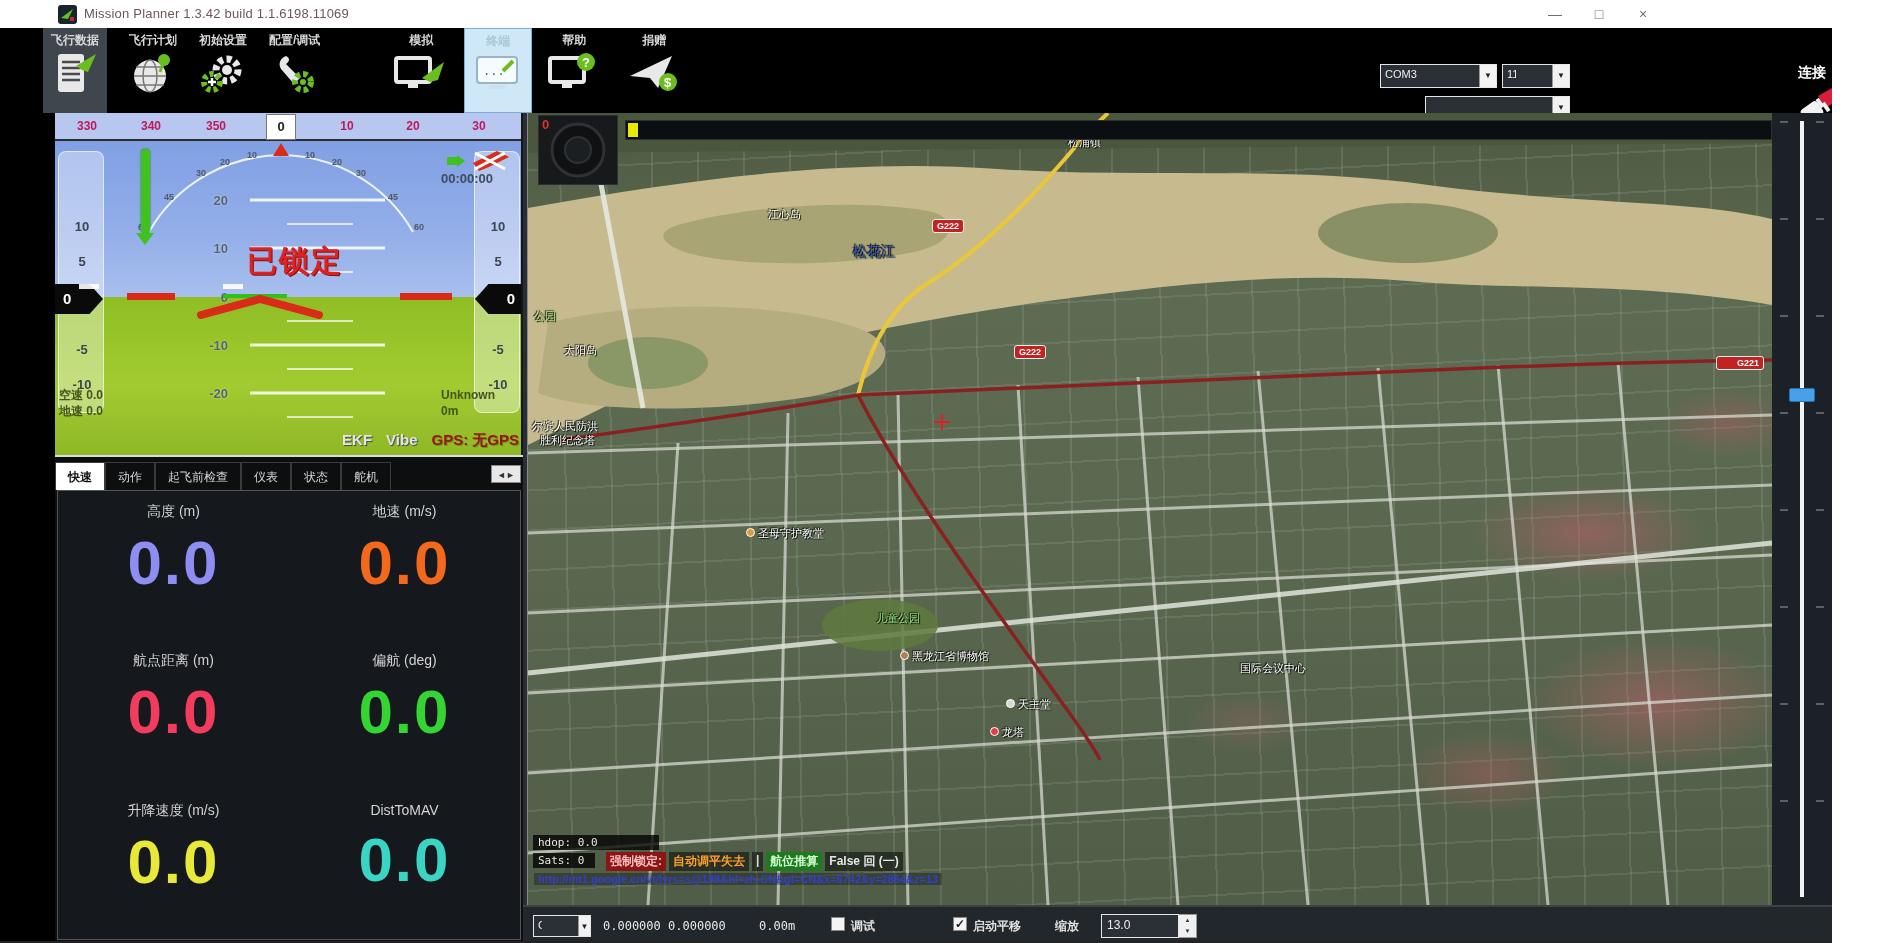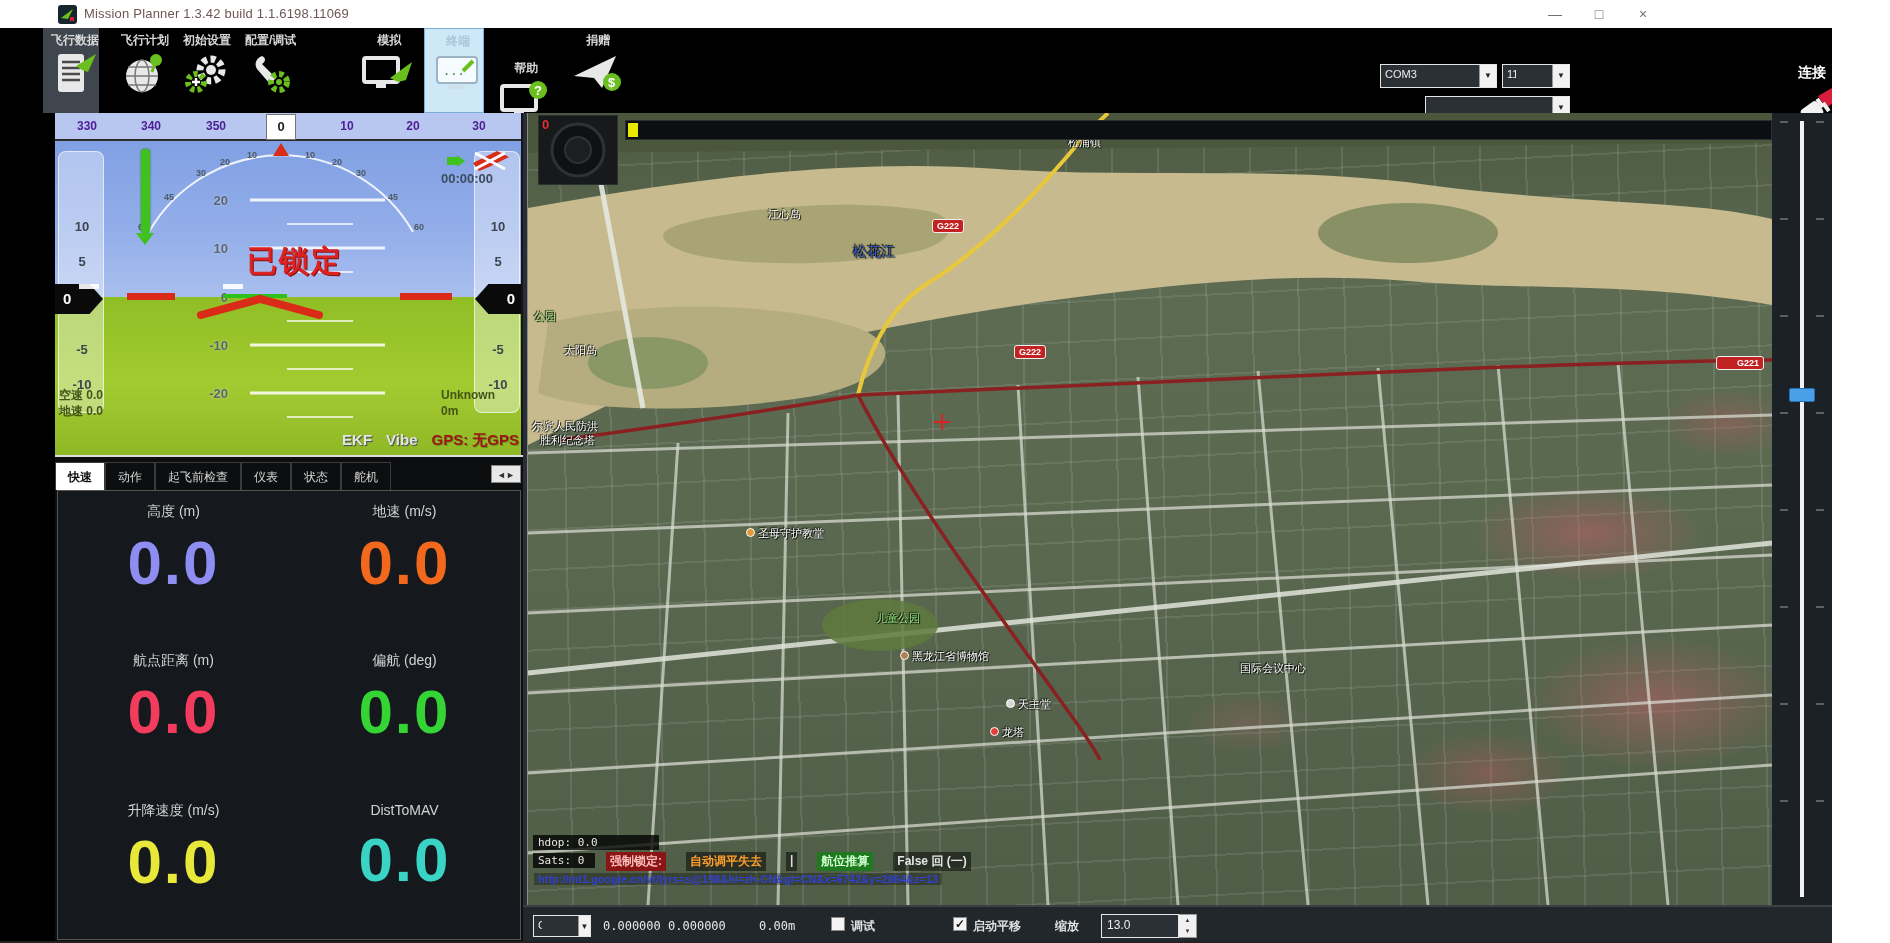--- a/index.html
+++ b/index.html
@@ -12,21 +12,21 @@
   #titlebar { left:0; top:0; width:1890px; height:28px; background:#fff; }
   #app-icon { left:58px; top:5px; width:19px; height:19px; background:#17262e; border-radius:3px; }
   #app-icon svg { display:block; }
   #title-text { left:84px; top:6px; font-size:13px; color:#6e5656; letter-spacing:.2px; }
   .winctl { top:3px; width:30px; height:22px; text-align:center; font-size:14px; color:#707070; line-height:22px; }
   #btn-min { left:1540px; } #btn-max { left:1584px; } #btn-close { left:1628px; }
 
   
   #toolbar { left:0; top:28px; width:1832px; height:85px; background:#000; }
   #toolbar-items { position:absolute; left:43px; top:0; height:85px; display:flex; }
-  .tb-btn { position:relative; height:85px; padding:4px 0 0 8px; display:flex; flex-direction:column; align-items:center; }
+  .tb-btn { position:relative; height:85px; padding:4px 8px 0 8px; display:flex; flex-direction:column; align-items:center; }
   .tb-btn .tb-label { font-size:12px; font-weight:bold; color:#d8d8d8; white-space:nowrap; }
   .tb-btn .tb-icon { margin-top:3px; }
   .tb-btn.active { background:#3f464e; }
   .tb-btn.highlight { background:#cfe8f8; border:1px solid #7ab0d8; }
   .tb-btn.highlight .tb-label { color:#aac6d8; }
 
   .combo { position:absolute; background:#2b3036; border:1px solid #e6e6e6; display:flex;gap:36px; }
   .combo .combo-value { flex:1; color:#eee; font-size:11px; padding:3px 4px; overflow:hidden; white-space:nowrap; }
   .combo .combo-btn { width:17px; background:#f2f2f2; color:#222; font-size:8px; text-align:center; line-height:22px; border-left:1px solid #999; }
   #combo-port  { left:1380px; top:36px; width:117px; height:24px; }
@@ -40,21 +40,21 @@
   #win-bottom { left:0; top:941px; width:1832px; height:2px; background:#222; }
   #right-gutter { left:1832px; top:28px; width:58px; height:915px; background:#fff; }
 
   
   #hud { left:55px; top:113px; width:468px; height:342px; overflow:hidden;
          background:linear-gradient(180deg,#7b9ce2 0%, #93aee9 35%, #a9bfee 54%);
          border-right:2px solid #14171a; }
   #hud-ground { left:0; top:184px; width:468px; height:158px;
                 background:linear-gradient(180deg,#8fbe24 0%, #a2cb31 55%, #8fb826 100%); }
   #hdg-strip { left:0; top:0; width:468px; height:28px; background:#b7c7ef; border-bottom:2px solid #2c2c2c; }
-  .hdg-tick { position:absolute; top:6px; font-size:12px; font-weight:bold; color:#4c1d95; transform:translateX(-50%); }
+  .hdg-tick { position:absolute; top:6px; font-size:12px; font-weight:bold; color:#be185d; transform:translateX(-50%); }
   #hdg-center-box { left:211px; top:1px; width:30px; height:26px; background:#fff; border:1px solid #777;
                     text-align:center; font-size:13px; font-weight:bold; color:#222; line-height:24px; }
   #roll-arc-svg { left:0; top:0; }
   .roll-label { position:absolute; font-size:9px; font-weight:bold; color:#4f5a66; transform:translate(-50%,-50%); }
   .pitch-label { position:absolute; font-size:13px; font-weight:bold; color:#5a6470; right:293px; transform:translateY(-50%); text-shadow:0 0 2px rgba(255,255,255,.5); }
   .pitch-line  { position:absolute; left:195px; width:135px; height:3px; background:rgba(255,255,255,.85); transform:translateY(-50%); }
   .pitch-line.minor { left:232px; width:66px; height:2px; background:rgba(255,255,255,.7); }
   #hud-status { left:150px; top:128px; width:180px; text-align:center; font-size:30px; font-weight:bold; color:#dd2222;
                 text-shadow:1px 1px 0 #8a1010; letter-spacing:2px; }
   .tape { position:absolute; top:38px; width:46px; height:262px; background:rgba(255,255,255,.38); border:1px solid rgba(255,255,255,.6); border-radius:8px; }
@@ -115,21 +115,21 @@
 
   #gimbal-widget { position:absolute; left:10px; top:2px; width:80px; height:70px; background:#17191b; border:1px solid #2c2f33; }
   #gimbal-zero { position:absolute; left:3px; top:1px; color:#e03030; font-size:13px; font-weight:bold; }
   #progress-bar { position:absolute; left:97px; top:7px; width:1147px; height:20px; background:#0c0f12; border:1px solid #2b3035; }
   #progress-fill { position:absolute; left:2px; top:2px; width:10px; height:14px; background:#e8e800; }
 
   .mono-chip { position:absolute; background:rgba(0,0,0,.78); color:#e8e8e8;
                font-family:"DejaVu Sans Mono", monospace; font-size:11px; padding:1px 5px; }
   #hdop-chip { left:5px; top:722px; width:126px; }
   #sats-chip { left:5px; top:740px; width:62px; }
-  #status-strip { position:absolute; left:78px; top:739px; display:flex; gap:20px; font-size:12px; font-weight:bold; }
+  #status-strip { position:absolute; left:78px; top:739px; display:flex; gap:3px; font-size:12px; font-weight:bold; }
   #status-strip span { padding:1px 4px; }
   #debug-url { position:absolute; left:6px; top:760px; font-size:11px; font-weight:bold; color:#3040d0;
                background:rgba(0,0,0,.30); padding:0 4px; }
 
   #zoom-slider { position:absolute; left:1249px; top:0; width:60px; height:792px; background:#1b2126; }
   .tick-col { position:absolute; top:8px; width:8px; height:776px;
               background:repeating-linear-gradient(180deg,#5a6066 0 2px, transparent 2px 97px); }
   #zoom-track { position:absolute; left:28px; top:8px; width:4px; height:776px; background:#f2f2f2; }
   #zoom-handle { position:absolute; left:17px; top:275px; width:26px; height:14px; background:#4aa0e8; border:1px solid #2570b0; border-radius:2px; }
 
@@ -222,21 +222,21 @@
         </div>
         <div class="tb-btn highlight" style="margin-left: 8px;">
           <div class="tb-label">终端</div>
           <div class="tb-icon"><svg width="50" height="40" viewBox="0 0 50 40">
               <rect x="4" y="4" width="40" height="26" rx="3" fill="#f6fbff" stroke="#9ab4c4" stroke-width="2"></rect>
               <text x="10" y="22" font-size="12" fill="#3a7a3a" font-family="monospace">...</text>
               <path d="M30 18 L40 8" stroke="#6abf1e" stroke-width="4"></path>
               <rect x="16" y="32" width="16" height="4" fill="#cfe0ea"></rect>
             </svg></div>
         </div>
-        <div class="tb-btn" style="margin-left: 8px; margin-top: 28px;">
+        <div class="tb-btn" style="margin-left: 8px;">
           <div class="tb-label">帮助</div>
           <div class="tb-icon"><svg width="52" height="42" viewBox="0 0 52 42">
               <rect x="2" y="6" width="34" height="24" rx="2" fill="none" stroke="#e8e8e8" stroke-width="4"></rect>
               <rect x="14" y="32" width="10" height="4" fill="#e8e8e8"></rect>
               <circle cx="38" cy="10" r="9" fill="#6abf1e"></circle>
               <text x="34" y="15" font-size="13" font-weight="bold" fill="#fff">?</text>
             </svg></div>
         </div>
         <div class="tb-btn" style="margin-left: 12px;">
           <div class="tb-label">捐赠</div>

